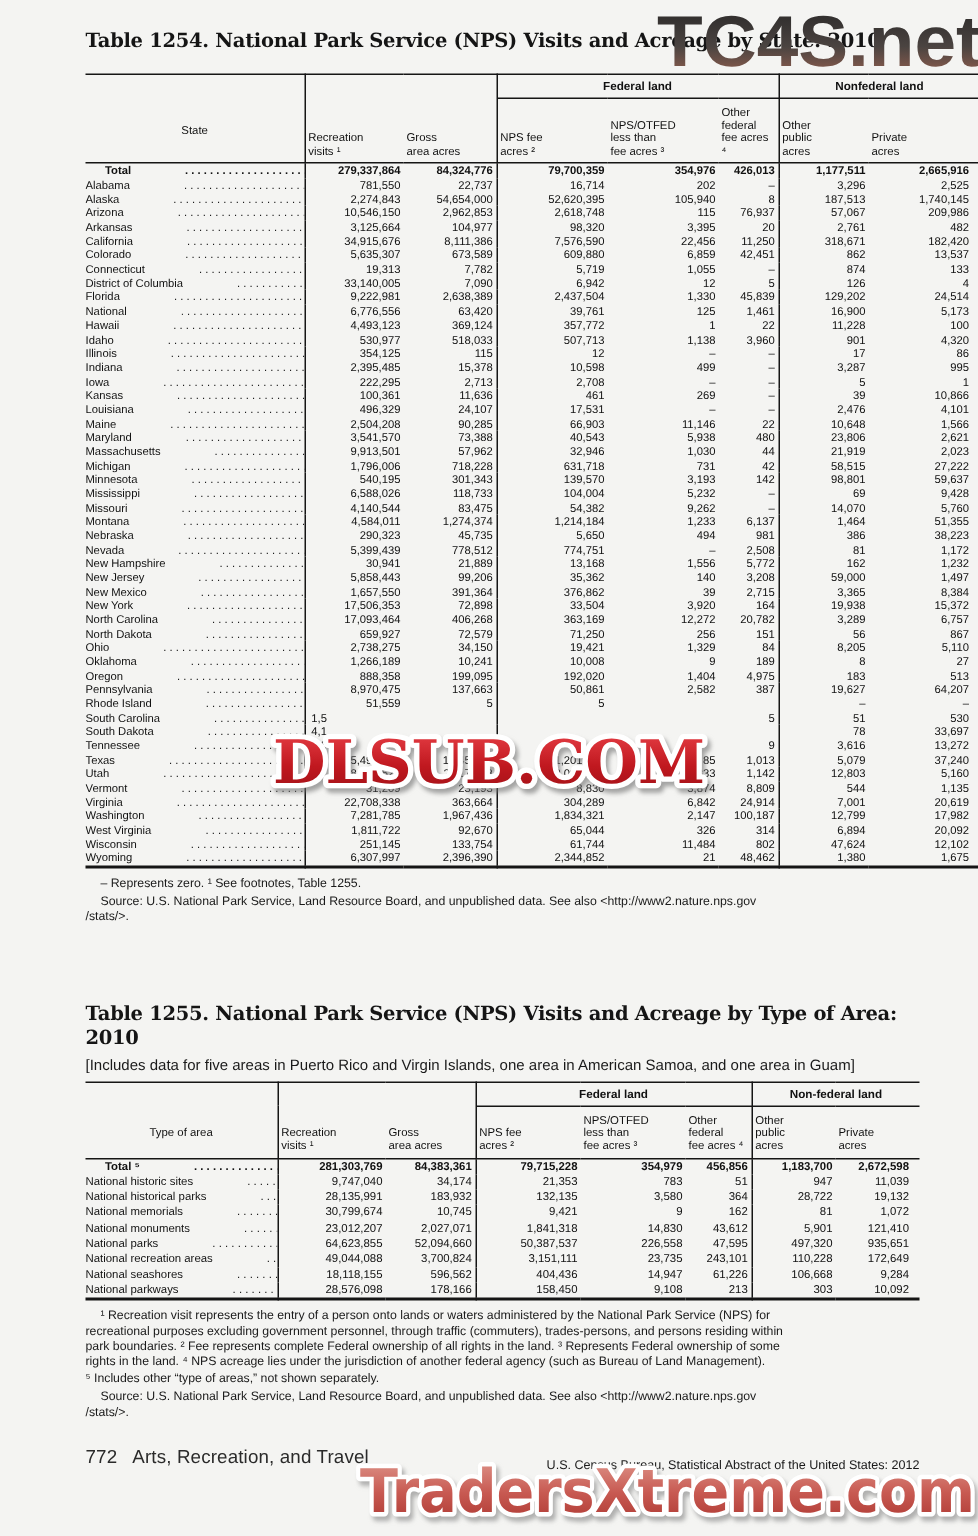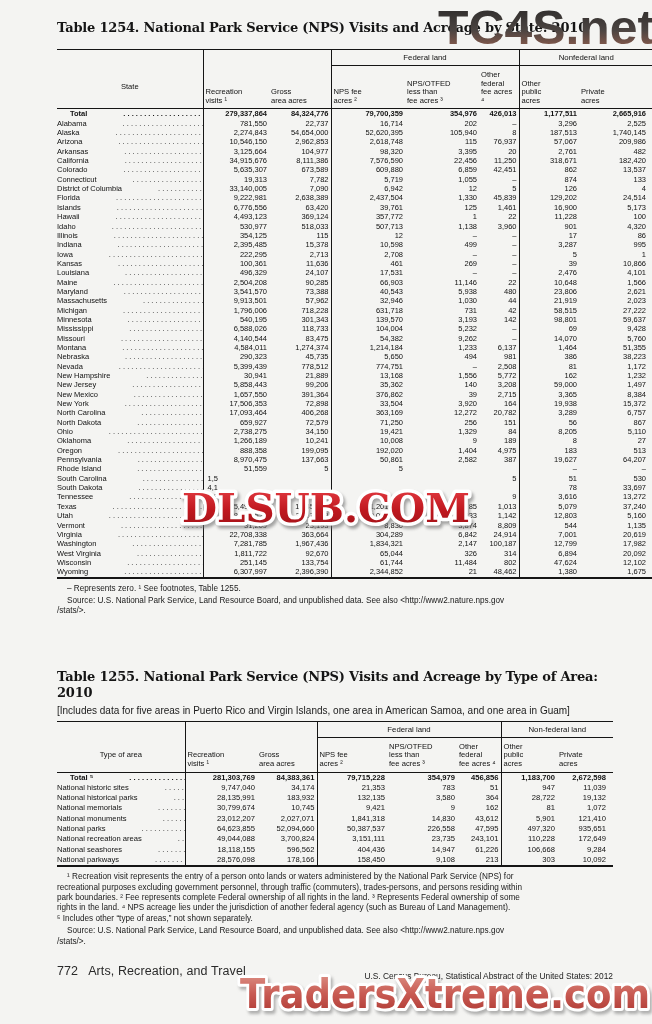--- a/index.html
+++ b/index.html
@@ -11,21 +11,21 @@
   
   .ttl{font-family:"DejaVu Serif","Liberation Serif",serif;font-weight:bold;font-size:13px;
        line-height:16px;margin:0;letter-spacing:-0.2px;white-space:pre-line;color:#151515;}
   .ttl2{margin-top:52px;}
   .bracket{font-size:10px;line-height:10px;margin:5px 0 0;color:#1a1a1a;}
 
   
   table.t{border-collapse:collapse;table-layout:fixed;width:556px;margin-top:13px;}
   table.t2{margin-top:5px;}
   .t th,.t td{padding:0;font-weight:normal;overflow:hidden;}
-  .t thead tr.grprow th{border-top:1.2px solid #151515;height:15px;}
+  .t thead tr.grprow th{border-top:1.2px solid #151515;height:15px;font-weight:bold;}
   .grp{text-align:center;font-size:7.8px;border-bottom:1px solid #151515;line-height:13px;}
   .sr{border-right:1px solid #151515;}
   .gr{border-right:1px solid #151515;}
   .fr{border-right:1px solid #151515;}
   tr.cols th{font-size:7.6px;line-height:8.6px;vertical-align:bottom;text-align:left;
              padding:5px 2px 3px;white-space:pre-line;border-bottom:1.8px solid #151515;}
   tr.cols th.state{text-align:center;vertical-align:middle;padding-bottom:4px;}
   .t tbody{border-bottom:2px solid #151515;}
   .t tbody td{font-size:7.5px;line-height:9.35px;height:9.35px;white-space:nowrap;}
   .t2 tbody td{font-size:7.6px;line-height:10.3px;height:10.3px;}
@@ -251,21 +251,21 @@
             <td class="num gr">2,638,389</td>
             <td class="num">2,437,504</td>
             <td class="num">1,330</td>
             <td class="num fr">45,839</td>
             <td class="num">129,202</td>
             <td class="num last">24,514</td>
           </tr>
           <tr>
             <td class="sr">
               <span class="lblw">
-                <span class="nm">Islands</span>
+                <span class="nm">National</span>
                 <span class="dots"></span>
               </span>
             </td>
             <td class="num">6,776,556</td>
             <td class="num gr">63,420</td>
             <td class="num">39,761</td>
             <td class="num">125</td>
             <td class="num fr">1,461</td>
             <td class="num">16,900</td>
             <td class="num last">5,173</td>

